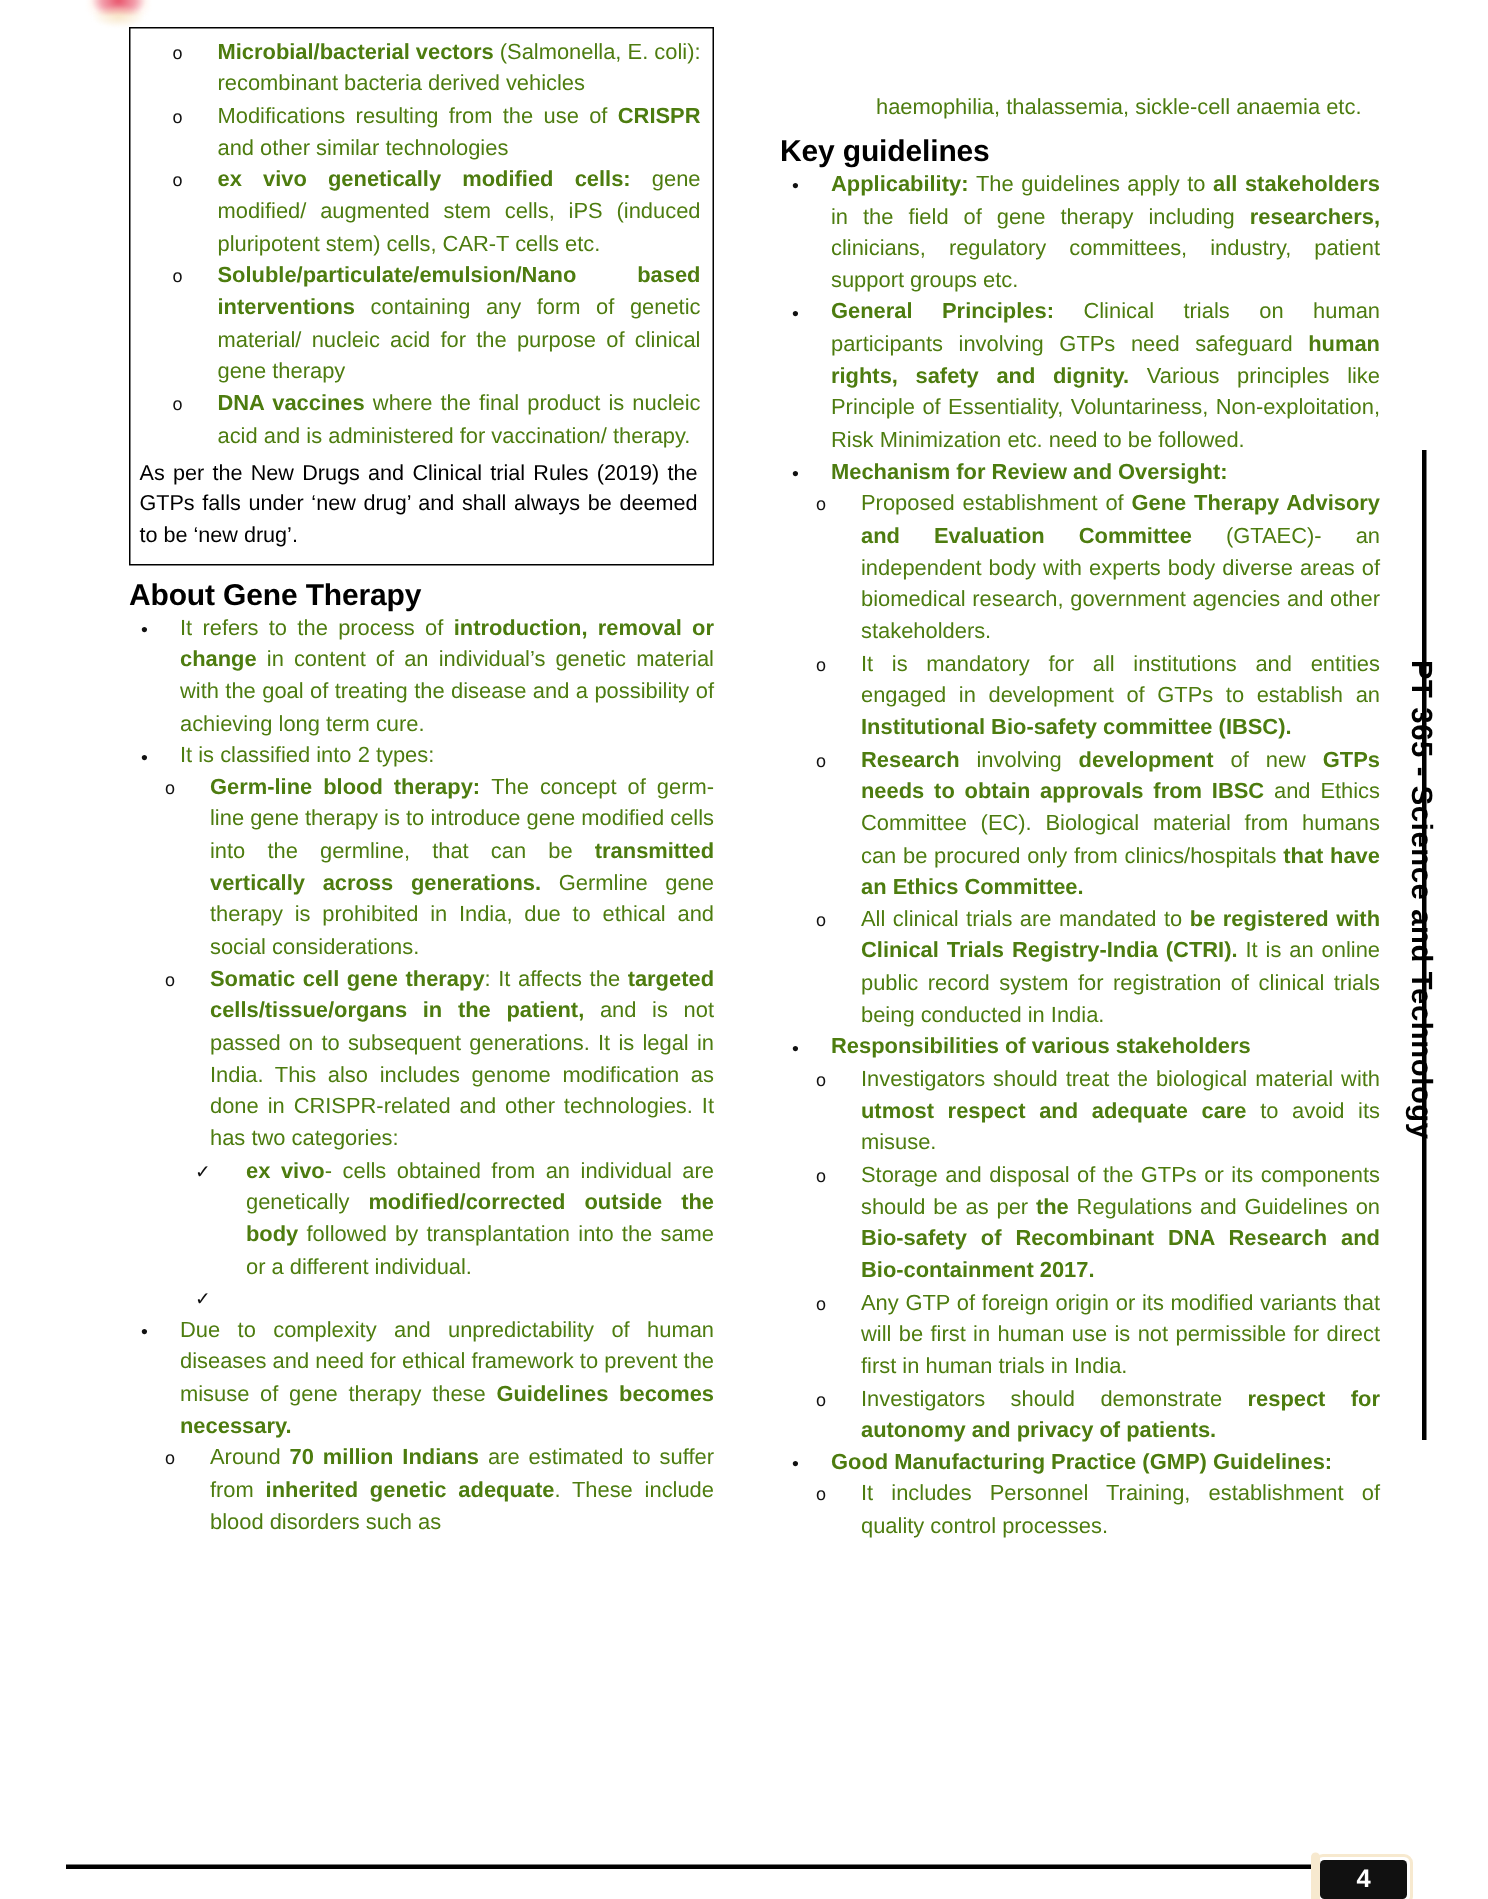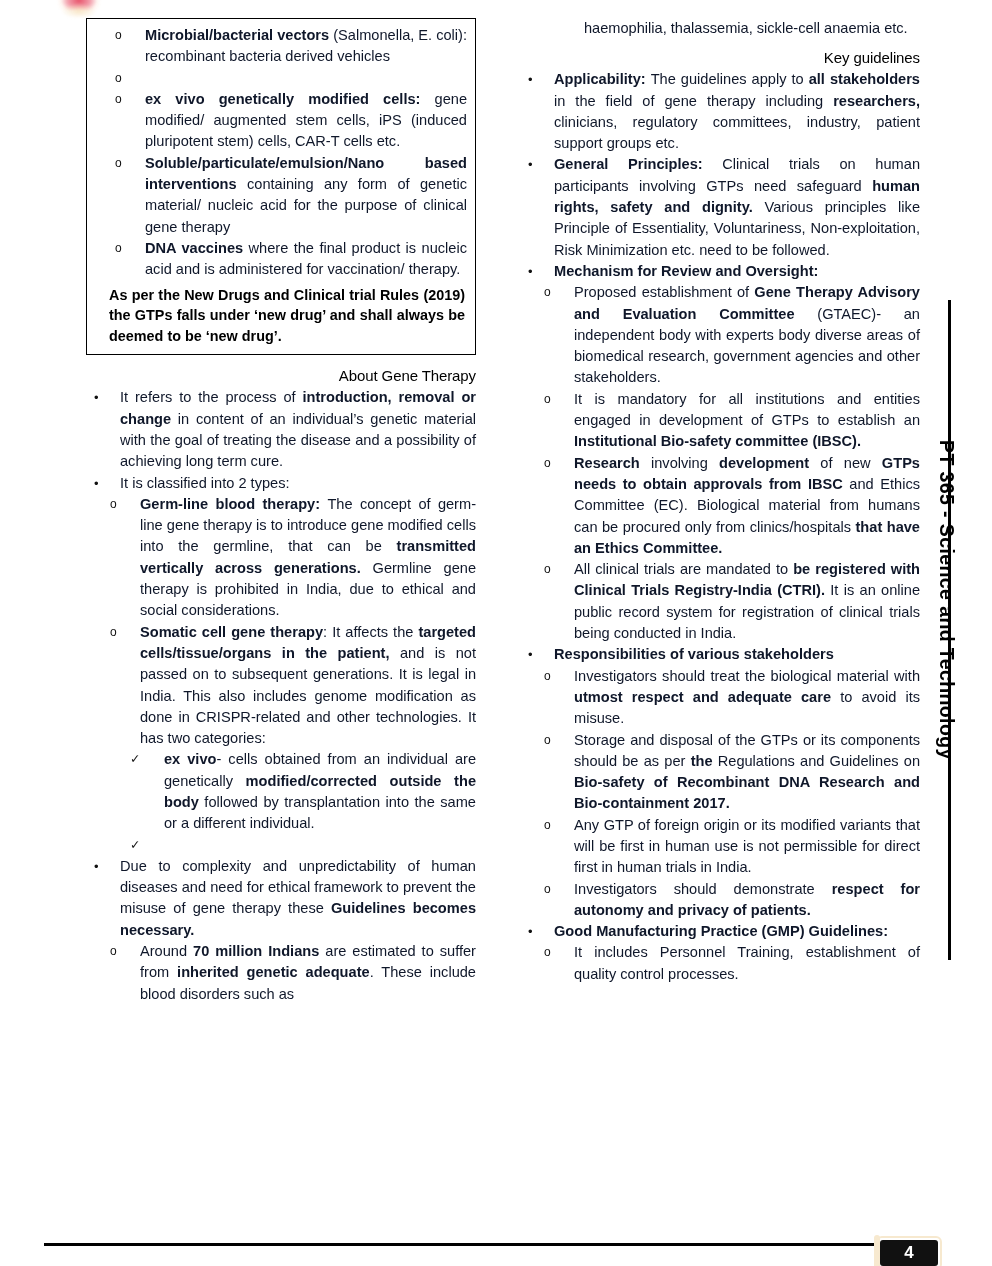--- a/index.html
+++ b/index.html
@@ -24,36 +24,35 @@
     background:radial-gradient(ellipse at 50% 50%, rgba(247,226,190,0.85) 0%, rgba(255,255,255,0) 75%);
     filter:blur(1px);
   }
 
   
   .cols{
     position:absolute;left:86px;top:18px;width:832px;height:1200px;
   }
   .col{position:absolute;top:0;width:390px;}
   .col-left{left:0;}
-  .col-right{left:434px;width:400px;}
+  .col-right{left:434px;width:400px;margin-top:44px;}
 
   
   .para{
     font-size:14.6px;
     line-height:21.3px;
     text-align:justify;
-    color:#0f172a;
+    color:#4d7c0f;
     margin:0;
   }
   .b{font-weight:bold;}
 
   .heading{
-    font-size:15px;font-weight:normal;line-height:21px;margin:0 0 1px 0;
+    font-size:20px;font-weight:bold;line-height:21px;margin:0 0 1px 0;
     letter-spacing:-0.1px;
-    text-align:right;
   }
 
   
   .li{display:flex;align-items:flex-start;}
   .mk{
     flex:0 0 auto;text-align:left;
     font-size:14.6px;line-height:21.3px;
     color:#111;
   }
   .tx{flex:1 1 auto;}
@@ -68,22 +67,22 @@
   .bullet-chk{font-size:12.5px;line-height:21.3px;}
 
   
   .callout{
     border:1.6px solid #000;
     padding:6px 8px 8px 4px;
     box-sizing:border-box;
     width:390px;
   }
   .callout .note{
-    font-size:14.4px;line-height:20.6px;font-weight:bold;
-    text-align:justify;margin:4px 2px 0 18px;
+    font-size:14.4px;line-height:20.6px;font-weight:normal;
+    text-align:justify;margin:4px 2px 0 2px;
   }
 
   
   .side-rule{
     position:absolute;left:948px;top:300px;width:2.6px;height:660px;background:#000;
   }
   .side-title{
     position:absolute;left:930px;top:440px;
     width:400px;
     transform-origin:0 0;
@@ -123,20 +122,21 @@
 
     <div class="col col-left">
       <div class="callout">
         <div id="callout-list">
             <div class="li lvl2">
               <div class="mk bullet-circ">o</div>
               <div class="tx para"><span class="b">Microbial/bacterial vectors </span><span>(Salmonella, E. coli): recombinant bacteria derived vehicles</span></div>
             </div>
             <div class="li lvl2">
               <div class="mk bullet-circ">o</div>
+              <div class="tx para"><span>Modifications resulting from the use of </span><span class="b">CRISPR </span><span>and other similar technologies</span></div>
             </div>
             <div class="li lvl2">
               <div class="mk bullet-circ">o</div>
               <div class="tx para"><span class="b">ex vivo genetically modified cells: </span><span>gene modified/ augmented stem cells, iPS (induced pluripotent stem) cells, CAR-T cells etc.</span></div>
             </div>
             <div class="li lvl2">
               <div class="mk bullet-circ">o</div>
               <div class="tx para"><span class="b">Soluble/particulate/emulsion/Nano based interventions </span><span>containing any form of genetic material/ nucleic acid for the purpose of clinical gene therapy</span></div>
             </div>
             <div class="li lvl2">

